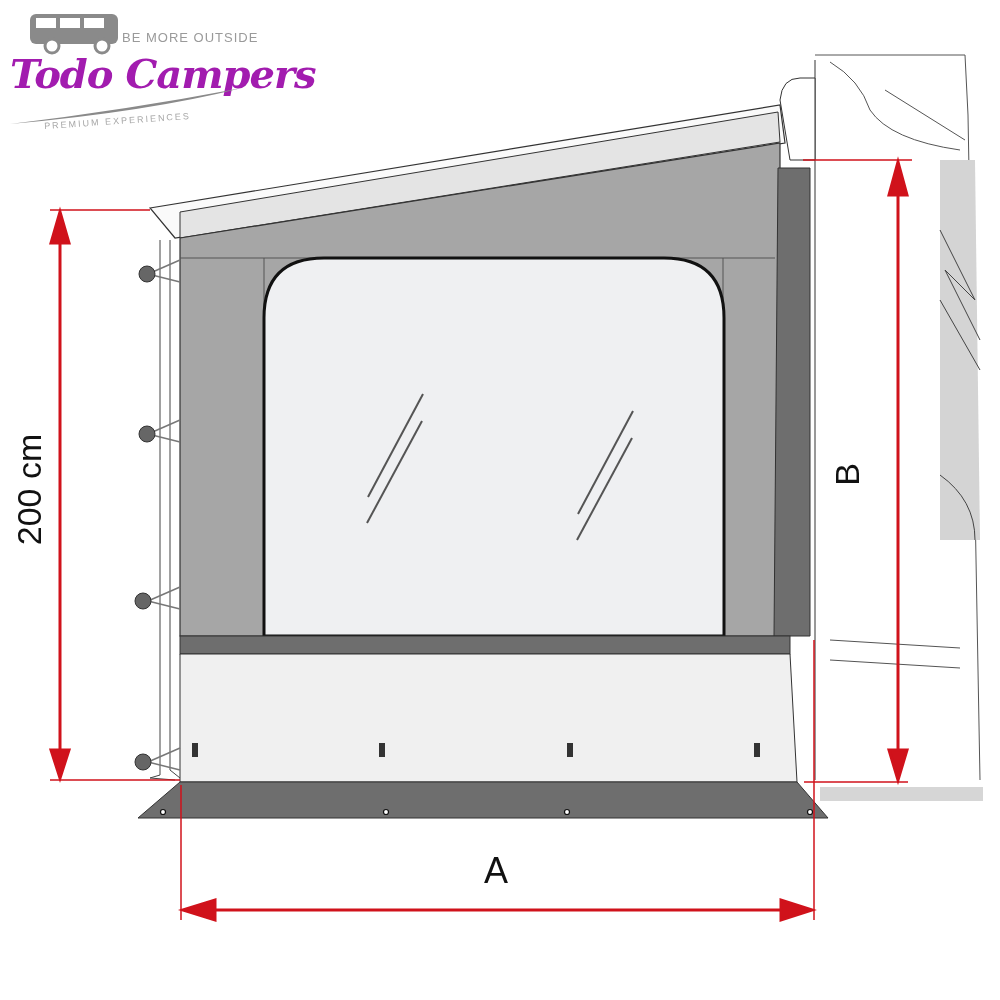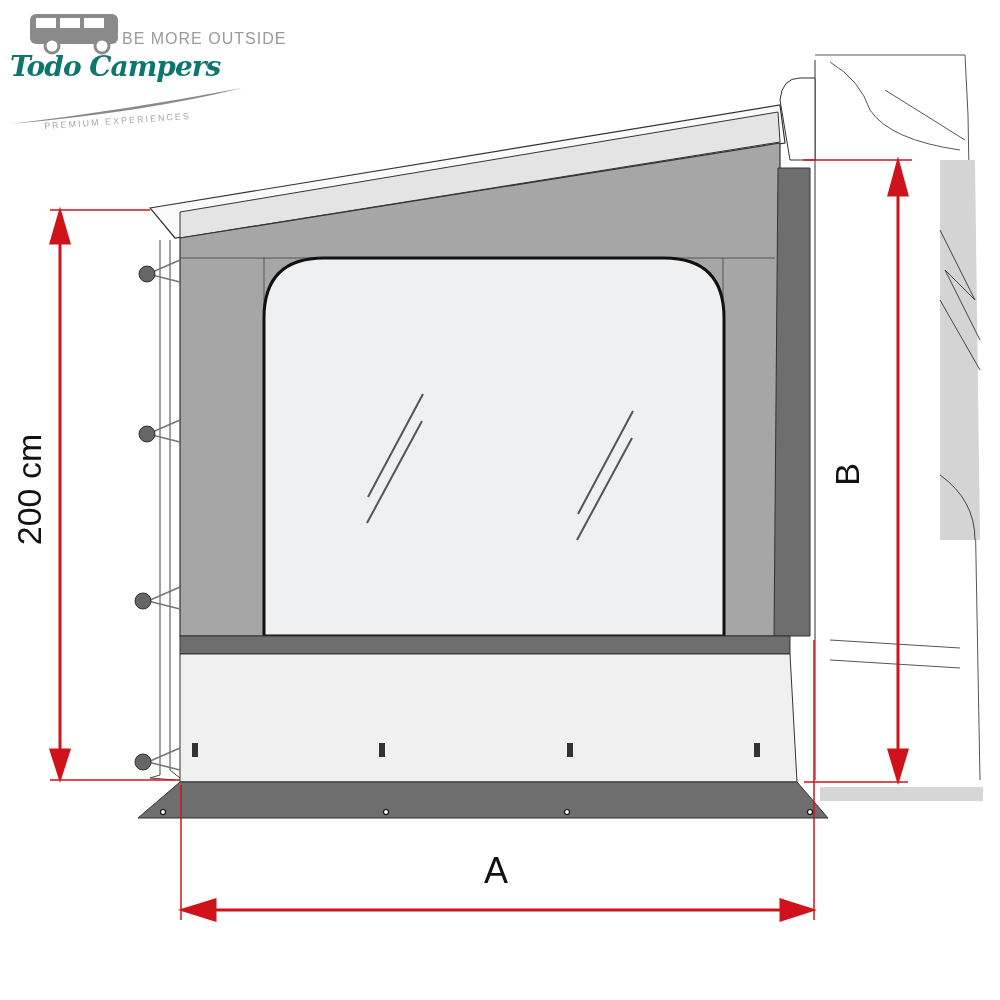--- a/index.html
+++ b/index.html
@@ -3,22 +3,22 @@
 <meta charset="utf-8">
 <style>
   html,body{margin:0;padding:0;background:#ffffff;}
   #stage{position:relative;width:1000px;height:1000px;overflow:hidden;background:#fff;font-family:"Liberation Sans",sans-serif;}
   svg{position:absolute;left:0;top:0;}
   .lbl{position:absolute;color:#111;font-family:"Liberation Sans",sans-serif;}
   #dim-a-label{left:484px;top:850px;font-size:36px;}
   #dim-b-label{left:836px;top:455px;font-size:34px;transform:rotate(-90deg);transform-origin:center;}
   #dim-h-label{left:-26px;top:470px;font-size:34px;transform:rotate(-90deg);transform-origin:center;white-space:nowrap;}
   #logo{position:absolute;left:6px;top:8px;width:250px;height:125px;color:#8f8f8f;}
-  #logo .brand{position:absolute;left:4px;top:42px;font-family:"DejaVu Serif",serif;font-style:italic;font-weight:bold;font-size:28px;color:#0f766e;letter-spacing:-1px;white-space:nowrap;}
-  #logo .tag1{position:absolute;left:116px;top:22px;font-size:16px;letter-spacing:1px;color:#9a9a9a;white-space:nowrap;}
+  #logo .brand{position:absolute;left:4px;top:42px;font-family:"DejaVu Serif",serif;font-style:italic;font-weight:bold;font-size:40px;color:#a21caf;letter-spacing:-1px;white-space:nowrap;}
+  #logo .tag1{position:absolute;left:116px;top:22px;font-size:13px;letter-spacing:1px;color:#9a9a9a;white-space:nowrap;}
   #logo .tag2{position:absolute;left:38px;top:108px;font-size:9px;letter-spacing:2px;color:#a8a8a8;white-space:nowrap;transform:rotate(-4deg);}
 </style>
 </head>
 <body>
 
 <div id="stage">
 
   <div id="logo">
     <svg width="110" height="50" viewBox="0 0 110 50" style="left:16px;top:2px;">
       <rect x="8" y="4" width="88" height="30" rx="6" fill="#8a8a8a"></rect>

